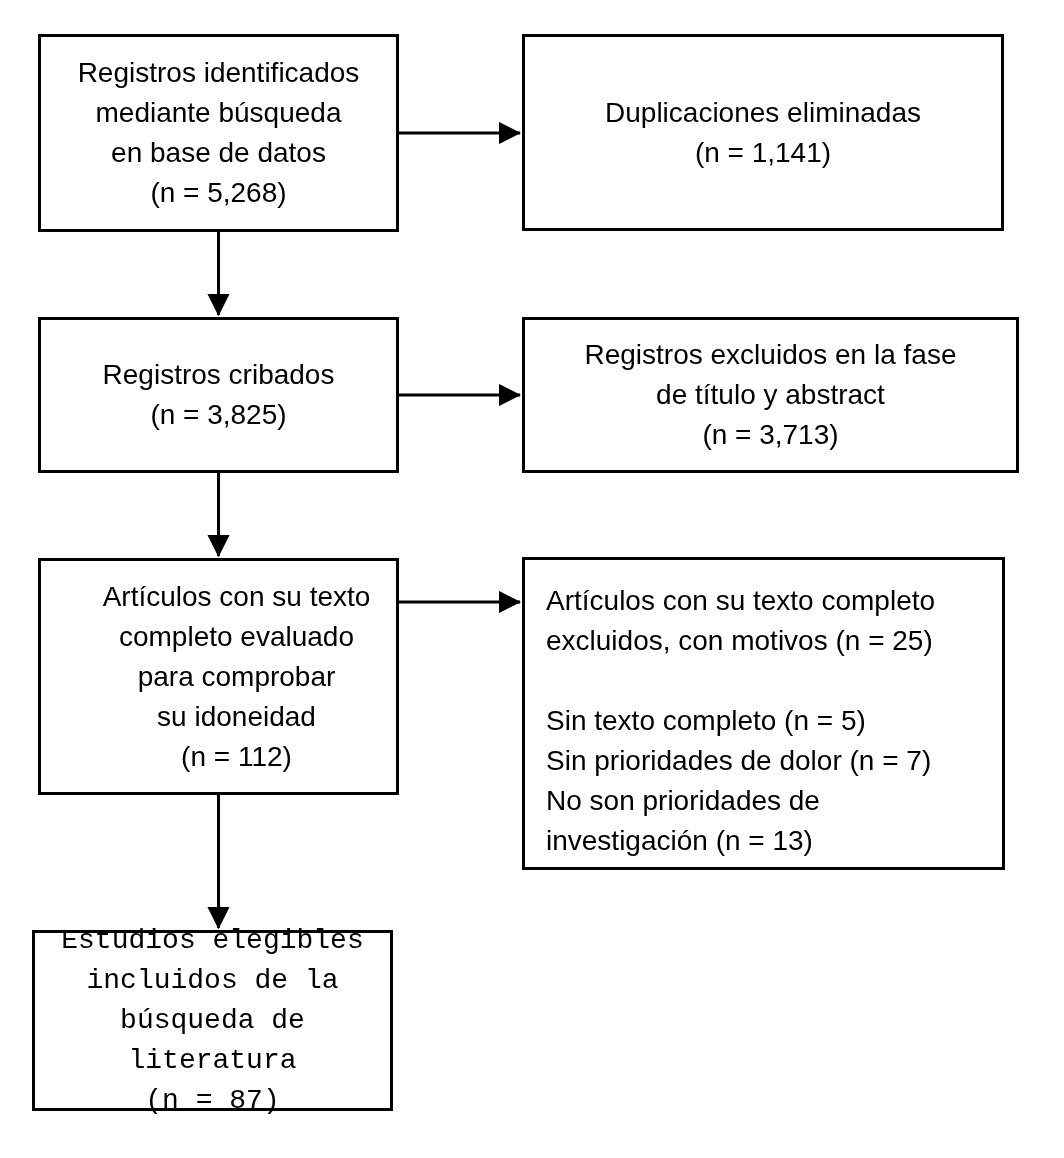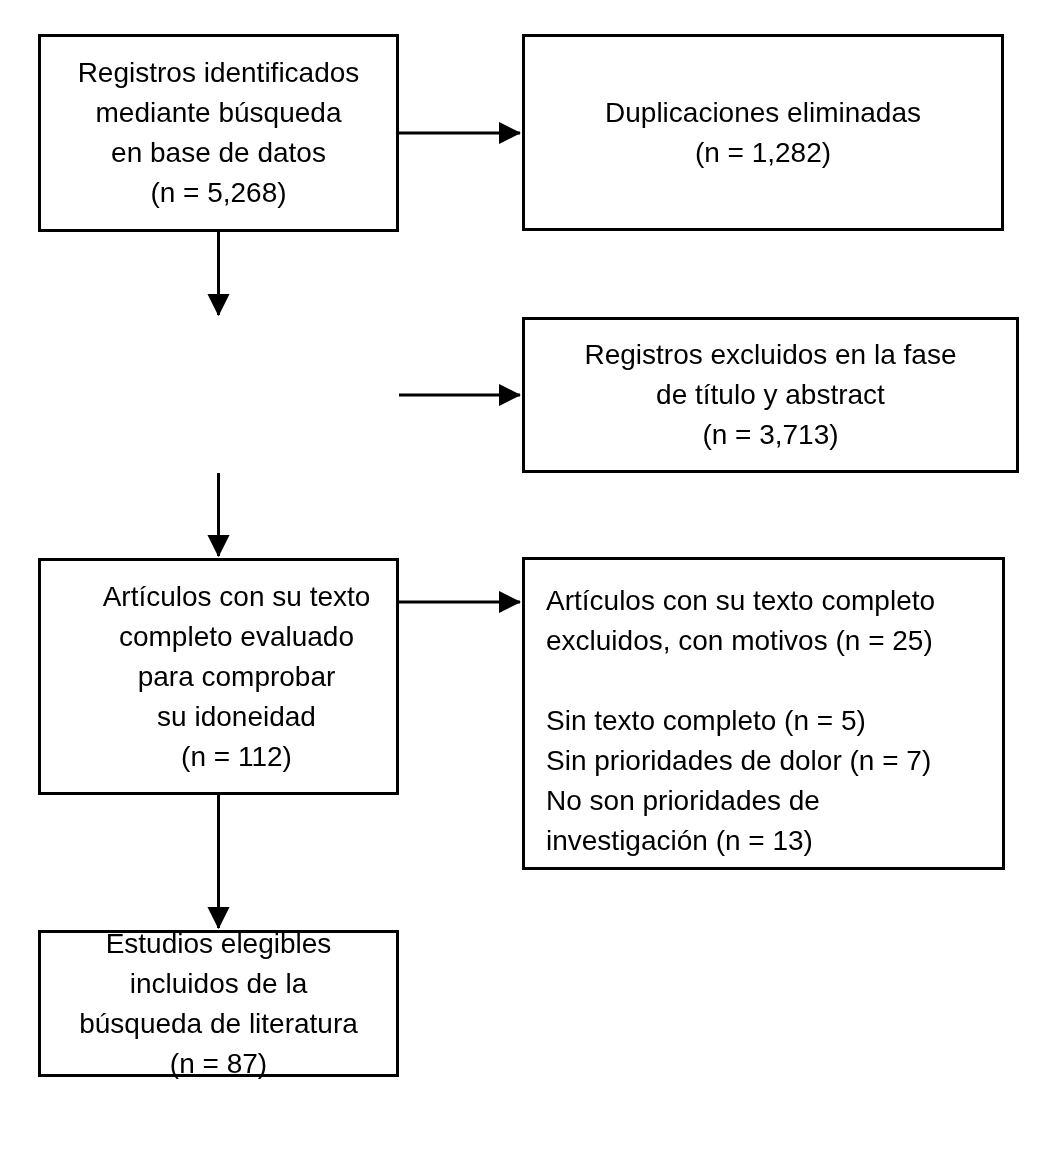--- a/index.html
+++ b/index.html
@@ -48,21 +48,21 @@
   .flow-box.align-left .box-label {
     text-align: left;
   }
   
   #box-identified          { left: 38px;  top: 34px;  width: 361px; height: 198px; }
   #box-duplicates          { left: 522px; top: 34px;  width: 482px; height: 197px; }
   #box-screened            { left: 38px;  top: 317px; width: 361px; height: 156px; }
   #box-excluded-title      { left: 522px; top: 317px; width: 497px; height: 156px; }
   #box-fulltext-assessed   { left: 38px;  top: 558px; width: 361px; height: 237px; padding-left: 36px; }
   #box-fulltext-excluded   { left: 522px; top: 557px; width: 483px; height: 313px; }
-  #box-included            { left: 38px;  top: 930px; width: 361px; height: 147px; }
+  #box-included            { left: 32px;  top: 930px; width: 361px; height: 181px; font-family: Liberation Mono, monospace; }
 </style>
 </head>
 <body>
 
 <div class="canvas">
 
   <svg class="arrows" viewBox="0 0 1064 1158" xmlns="http://www.w3.org/2000/svg">
     <defs>
       <marker id="arrowhead" viewBox="0 0 10 10" refX="9.5" refY="5" markerWidth="7.5" markerHeight="7.5" orient="auto">
         <path d="M 0 0 L 10 5 L 0 10 z" fill="#000000"></path>
@@ -78,23 +78,27 @@
 
   <div class="flow-box" id="box-identified">
     <div class="box-label">Registros identificados
 mediante búsqueda
 en base de datos
 (n = 5,268)</div>
   </div>
 
   <div class="flow-box" id="box-duplicates">
     <div class="box-label">Duplicaciones eliminadas
-(n = 1,282)</div>
+(n = 1,141)</div>
   </div>
 
+  <div class="flow-box" id="box-screened">
+    <div class="box-label">Registros cribados
+(n = 3,825)</div>
+  </div>
 
   <div class="flow-box" id="box-excluded-title">
     <div class="box-label">Registros excluidos en la fase
 de título y abstract
 (n = 3,713)</div>
   </div>
 
   <div class="flow-box" id="box-fulltext-assessed">
     <div class="box-label">Artículos con su texto
 completo evaluado

